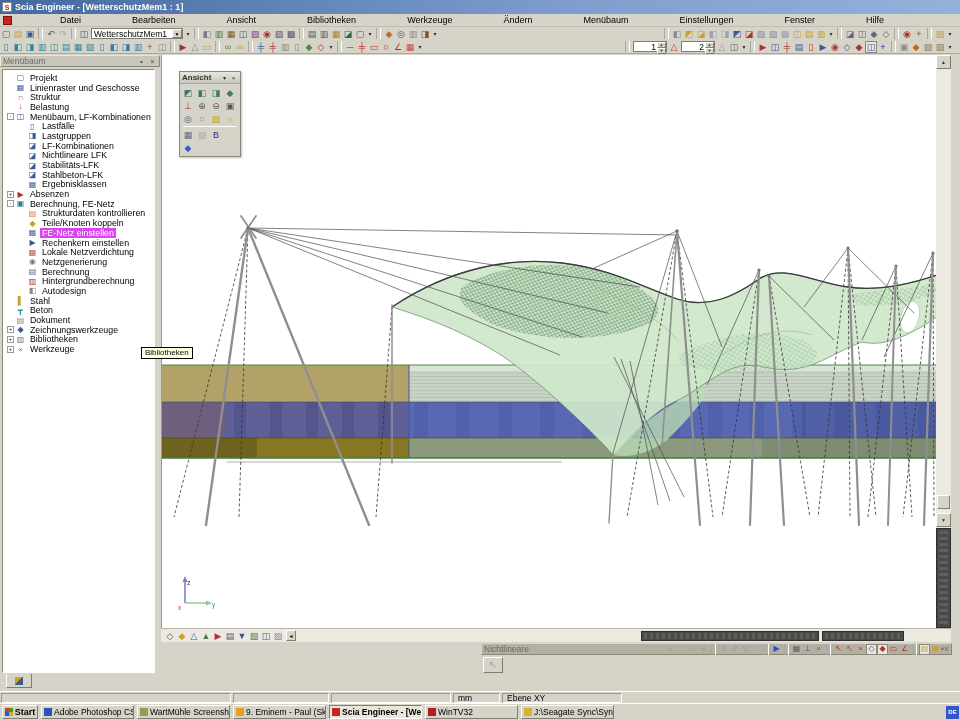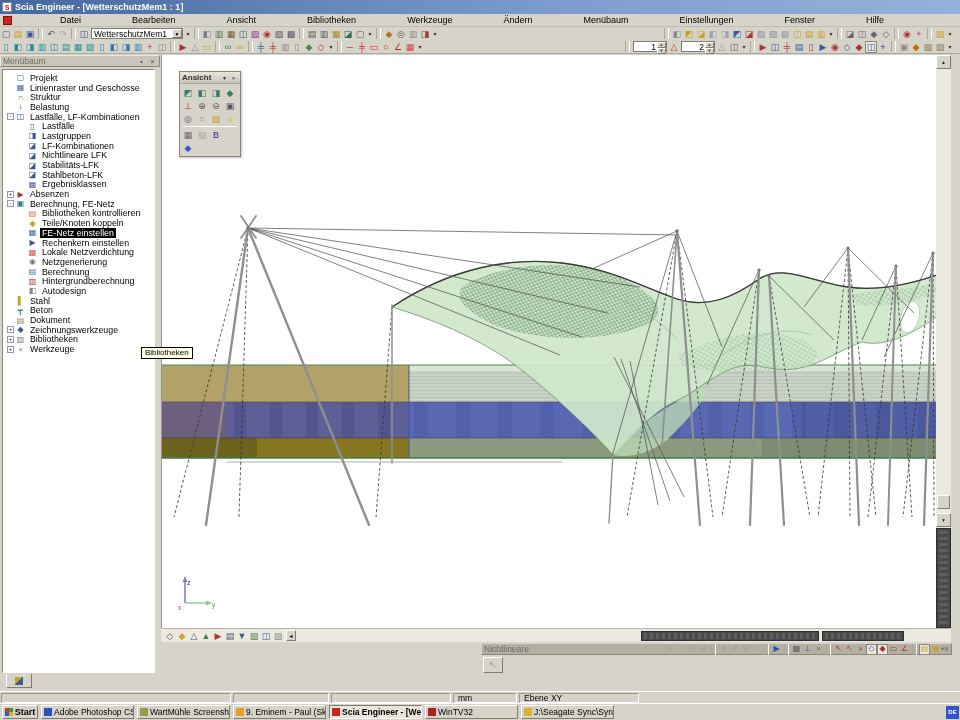--- a/index.html
+++ b/index.html
@@ -46,21 +46,21 @@
     justify-content:center;font-size:7px;color:#444;border:1px solid transparent;}
   .panelhdr .sp{flex:1;}
   .treebox{position:absolute;left:2px;top:14px;width:153px;height:604px;background:#fff;
     border:1px solid;border-color:#8a8778 #fff #fff #8a8778;overflow:hidden;padding-top:3px;}
   .trow{height:9.7px;display:flex;align-items:center;white-space:nowrap;cursor:default;}
   .trow .exp{width:7px;height:7px;border:1px solid #9a9a9a;background:#fff;font-size:6px;line-height:5px;
     text-align:center;color:#333;margin-right:2px;flex:none;}
   .trow .noexp{width:9px;flex:none;}
   .trow .ticn{width:9px;height:9px;font-size:8px;line-height:9px;text-align:center;margin-right:3px;flex:none;}
   .trow .tlabel{font-size:8.8px;padding:0 2px;}
-  .trow.sel .tlabel{background:#000000;color:#fff;text-align:center;}
+  .trow.sel .tlabel{background:#d946ef;color:#fff;text-align:center;}
   .tabrow{position:absolute;left:2px;bottom:2px;height:15px;width:156px;}
   .ltab{width:26px;height:14px;background:#d6d3c9;border:1px solid;border-color:#fff #807d70 #807d70 #fff;
     border-top:none;display:flex;align-items:center;justify-content:center;margin-left:4px;}
   .ltab .mini{width:8px;height:8px;background:linear-gradient(135deg,#c9a127 50%,#3a5a9a 50%);}
   
   .viewport{position:absolute;left:161px;top:55px;width:775px;height:573px;background:#fff;
     border-left:1px solid #9a978c;}
   .vscroll{position:absolute;left:936px;top:55px;width:15px;height:573px;background:#ece9e0;}
   .sbtn{position:absolute;left:0;width:15px;height:14px;background:#d6d3c9;border:1px solid;
     border-color:#fff #807d70 #807d70 #fff;font-size:5px;display:flex;align-items:center;justify-content:center;color:#333;}
@@ -327,21 +327,21 @@
           <span class="tlabel">Struktur</span>
         </div>
         <div class="trow" style="padding-left: 4px;">
           <span class="noexp"></span>
           <span class="ticn" style="color: rgb(170, 51, 51);">↓</span>
           <span class="tlabel">Belastung</span>
         </div>
         <div class="trow" style="padding-left: 4px;">
           <span class="exp">-</span>
           <span class="ticn" style="color: rgb(58, 90, 154);">◫</span>
-          <span class="tlabel">Lastfälle, LF-Kombinationen</span>
+          <span class="tlabel">Menübaum, LF-Kombinationen</span>
         </div>
         <div class="trow" style="padding-left: 16px;">
           <span class="noexp"></span>
           <span class="ticn" style="color: rgb(58, 90, 154);">▯</span>
           <span class="tlabel">Lastfälle</span>
         </div>
         <div class="trow" style="padding-left: 16px;">
           <span class="noexp"></span>
           <span class="ticn" style="color: rgb(58, 90, 154);">◨</span>
           <span class="tlabel">Lastgruppen</span>
@@ -377,21 +377,21 @@
           <span class="tlabel">Absenzen</span>
         </div>
         <div class="trow" style="padding-left: 4px;">
           <span class="exp">-</span>
           <span class="ticn" style="color: rgb(42, 122, 138);">▣</span>
           <span class="tlabel">Berechnung, FE-Netz</span>
         </div>
         <div class="trow" style="padding-left: 16px;">
           <span class="noexp"></span>
           <span class="ticn" style="color: rgb(204, 106, 42);">▤</span>
-          <span class="tlabel">Bibliotheken kontrollieren</span>
+          <span class="tlabel">Strukturdaten kontrollieren</span>
         </div>
         <div class="trow" style="padding-left: 16px;">
           <span class="noexp"></span>
           <span class="ticn" style="color: rgb(201, 161, 39);">◆</span>
           <span class="tlabel">Teile/Knoten koppeln</span>
         </div>
         <div class="trow sel" style="padding-left: 16px;">
           <span class="noexp"></span>
           <span class="ticn" style="color: rgb(58, 90, 154);">▦</span>
           <span class="tlabel">FE-Netz einstellen</span>
@@ -682,21 +682,21 @@
     </div>
     <div class="cmdbody">
       <span class="cursorbtn">↖</span>
     </div>
   </div>
 
   <div class="statusbar" id="statusbar">
       <div class="scell" style="width: 230px;"></div>
       <div class="scell" style="width: 96px;"></div>
       <div class="scell" style="width: 120px;"></div>
-      <div class="scell" style="width: 64px;">mm</div>
+      <div class="scell" style="width: 47px;">mm</div>
       <div class="scell" style="width: 120px;">Ebene XY</div>
     </div>
 
   <div class="taskbar">
     <div class="startbtn">
       <span class="winflag">
         <i class="wf1"></i>
           <i class="wf2"></i>
           <i class="wf3"></i>
           <i class="wf4"></i>

